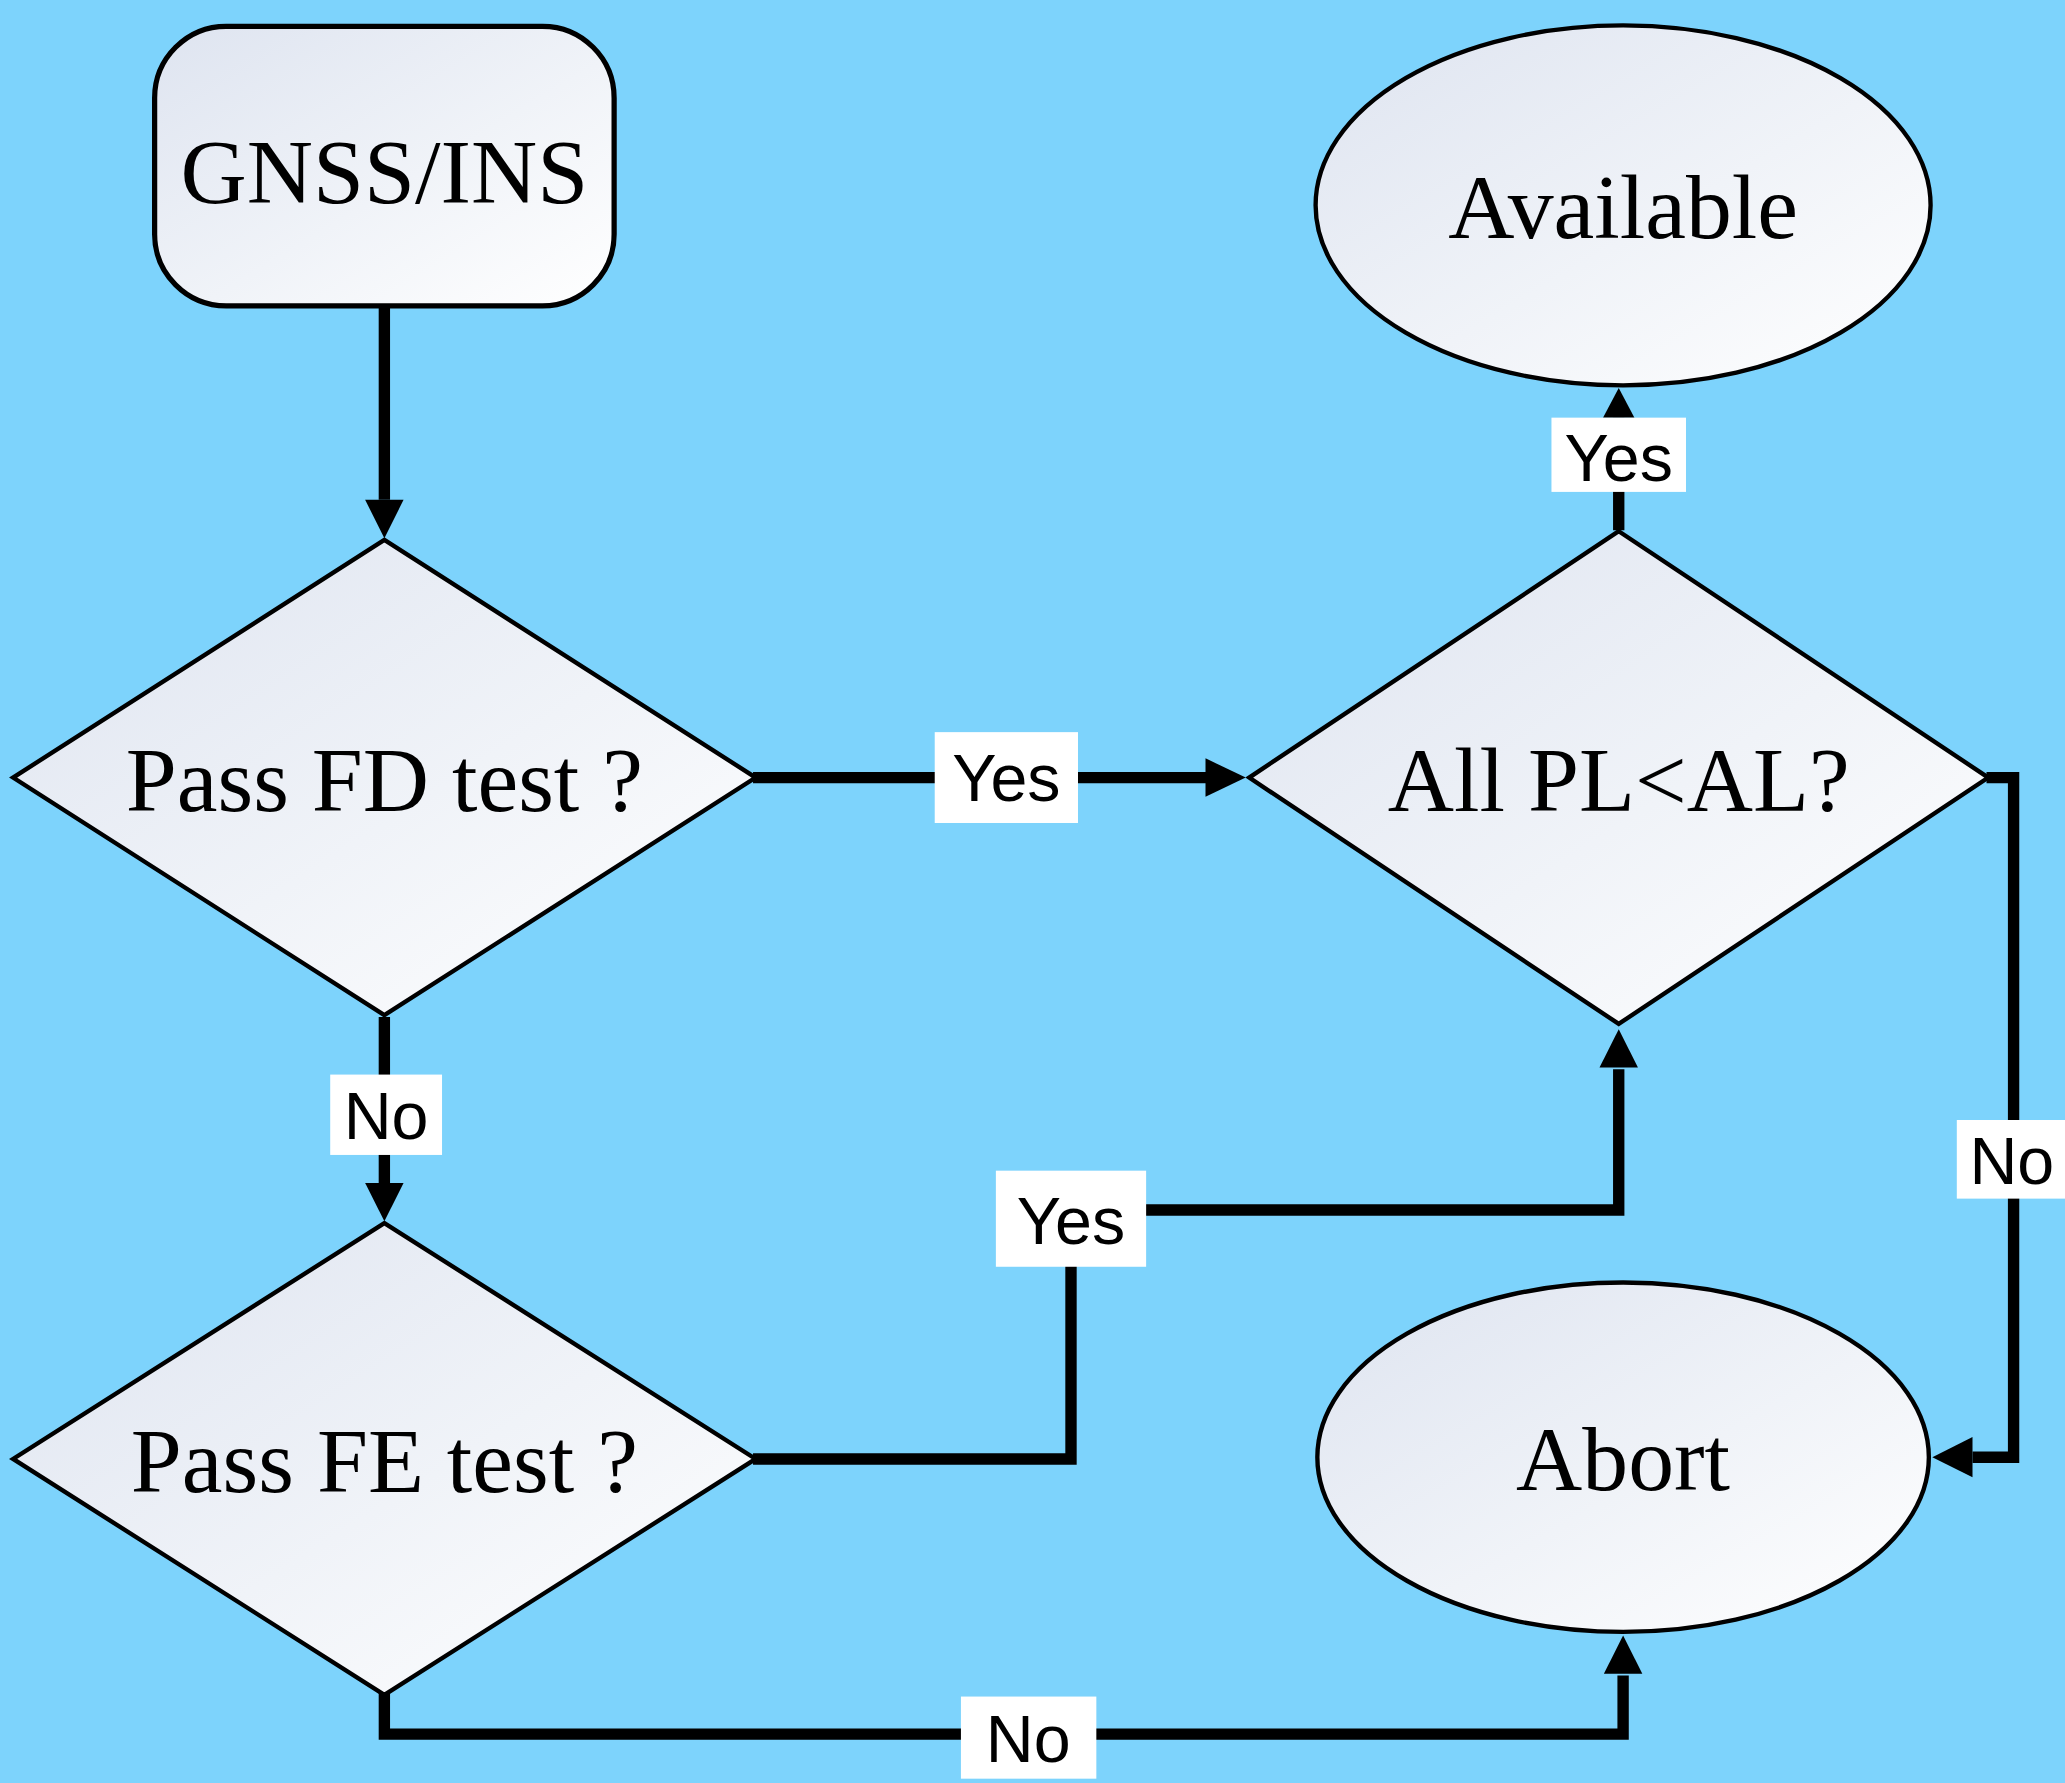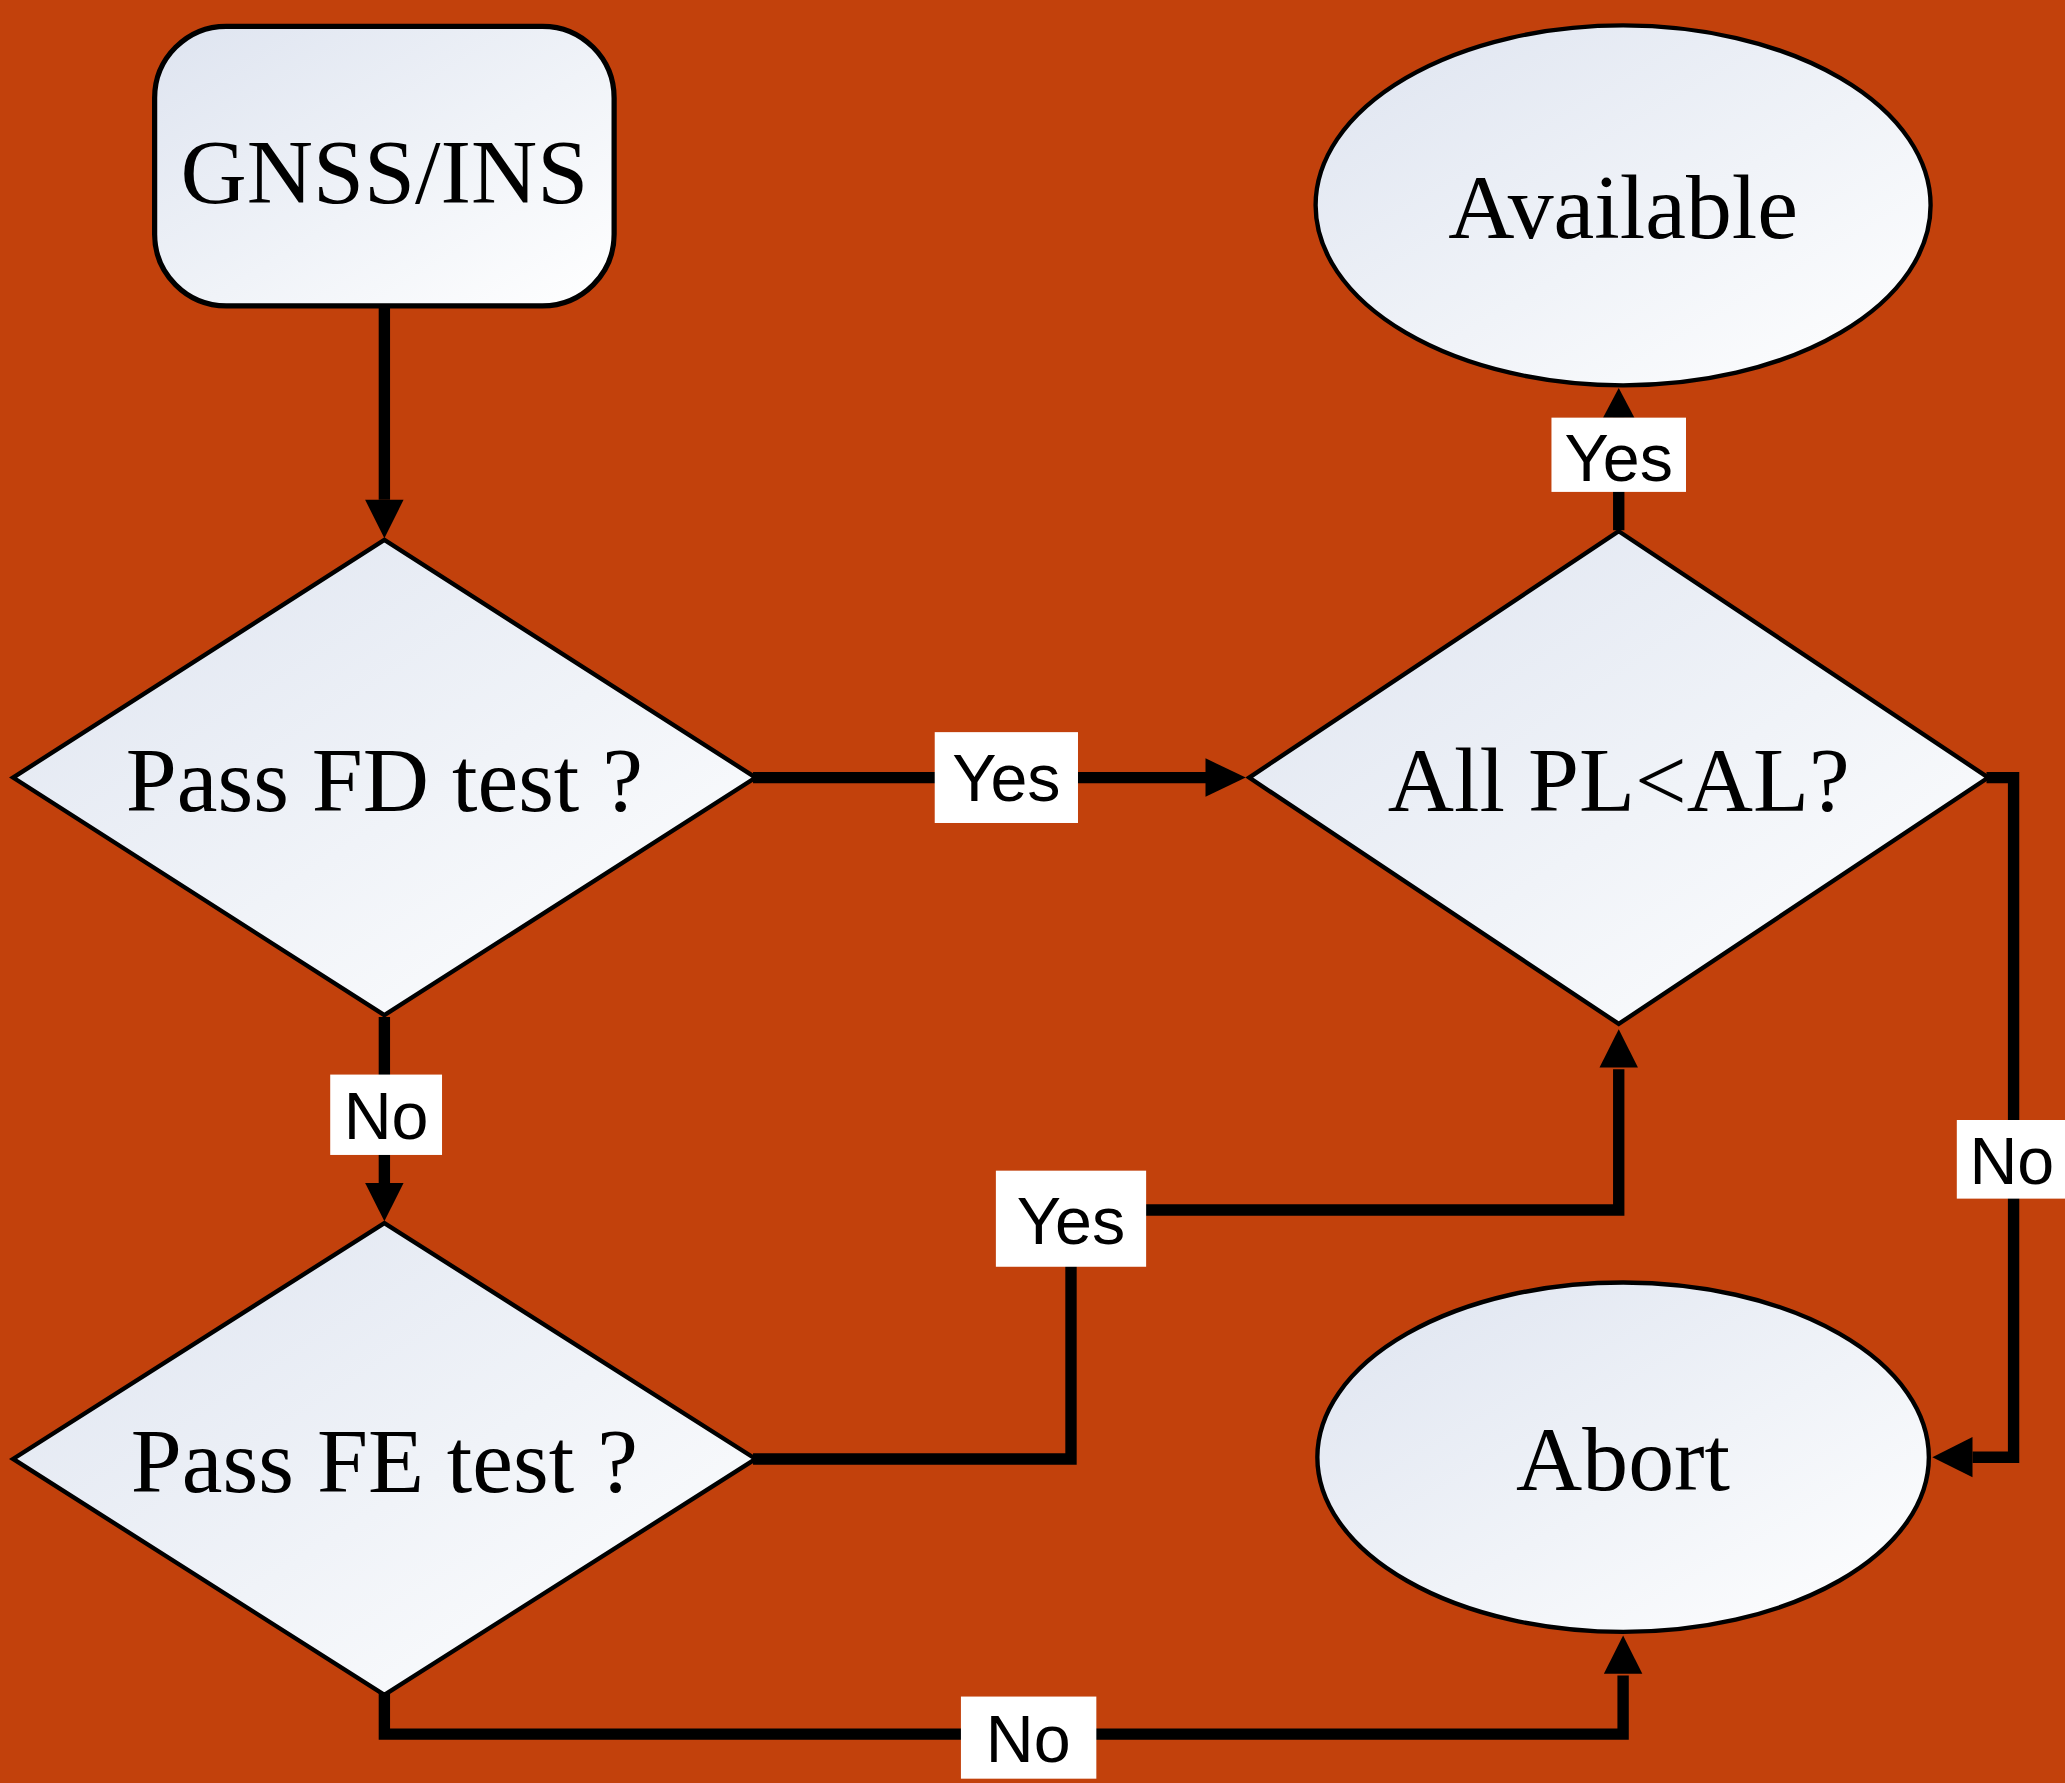--- a/index.html
+++ b/index.html
@@ -4,21 +4,21 @@
 <style>
   html, body {
     margin: 0;
     padding: 0;
     background: #ffffff;
   }
   .stage {
     position: relative;
     width: 2066px;
     height: 1784px;
-    background: #c2410c;
+    background: #7dd3fc;
     overflow: hidden;
   }
   svg { display: block; }
 
   .edge-line {
     fill: none;
     stroke: var(--line-color, #000000);
     stroke-width: 13;
     stroke-linejoin: miter;
     stroke-linecap: butt;

